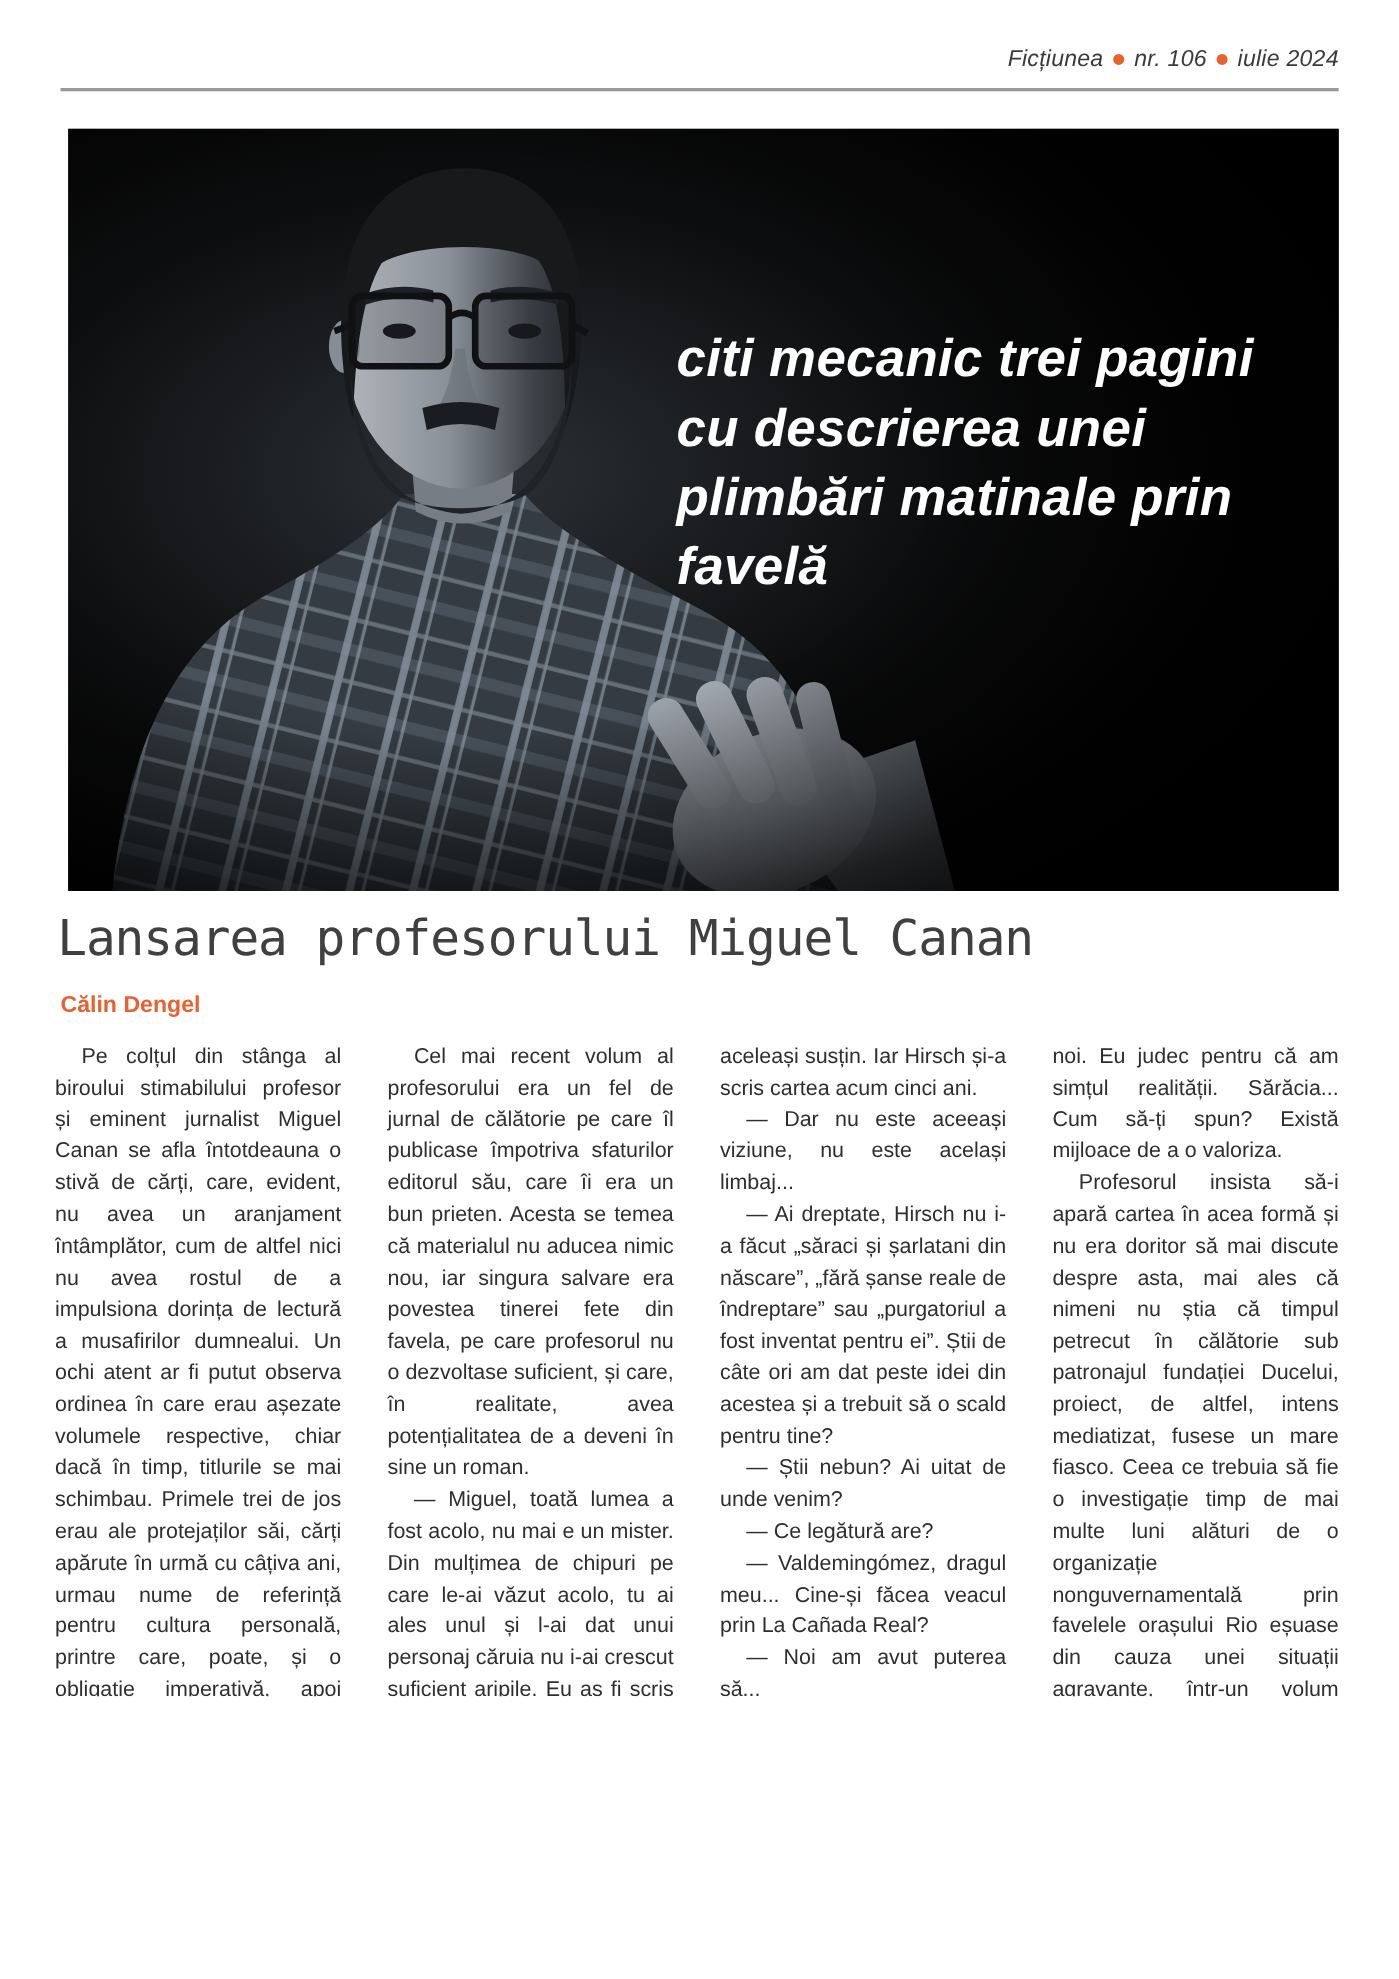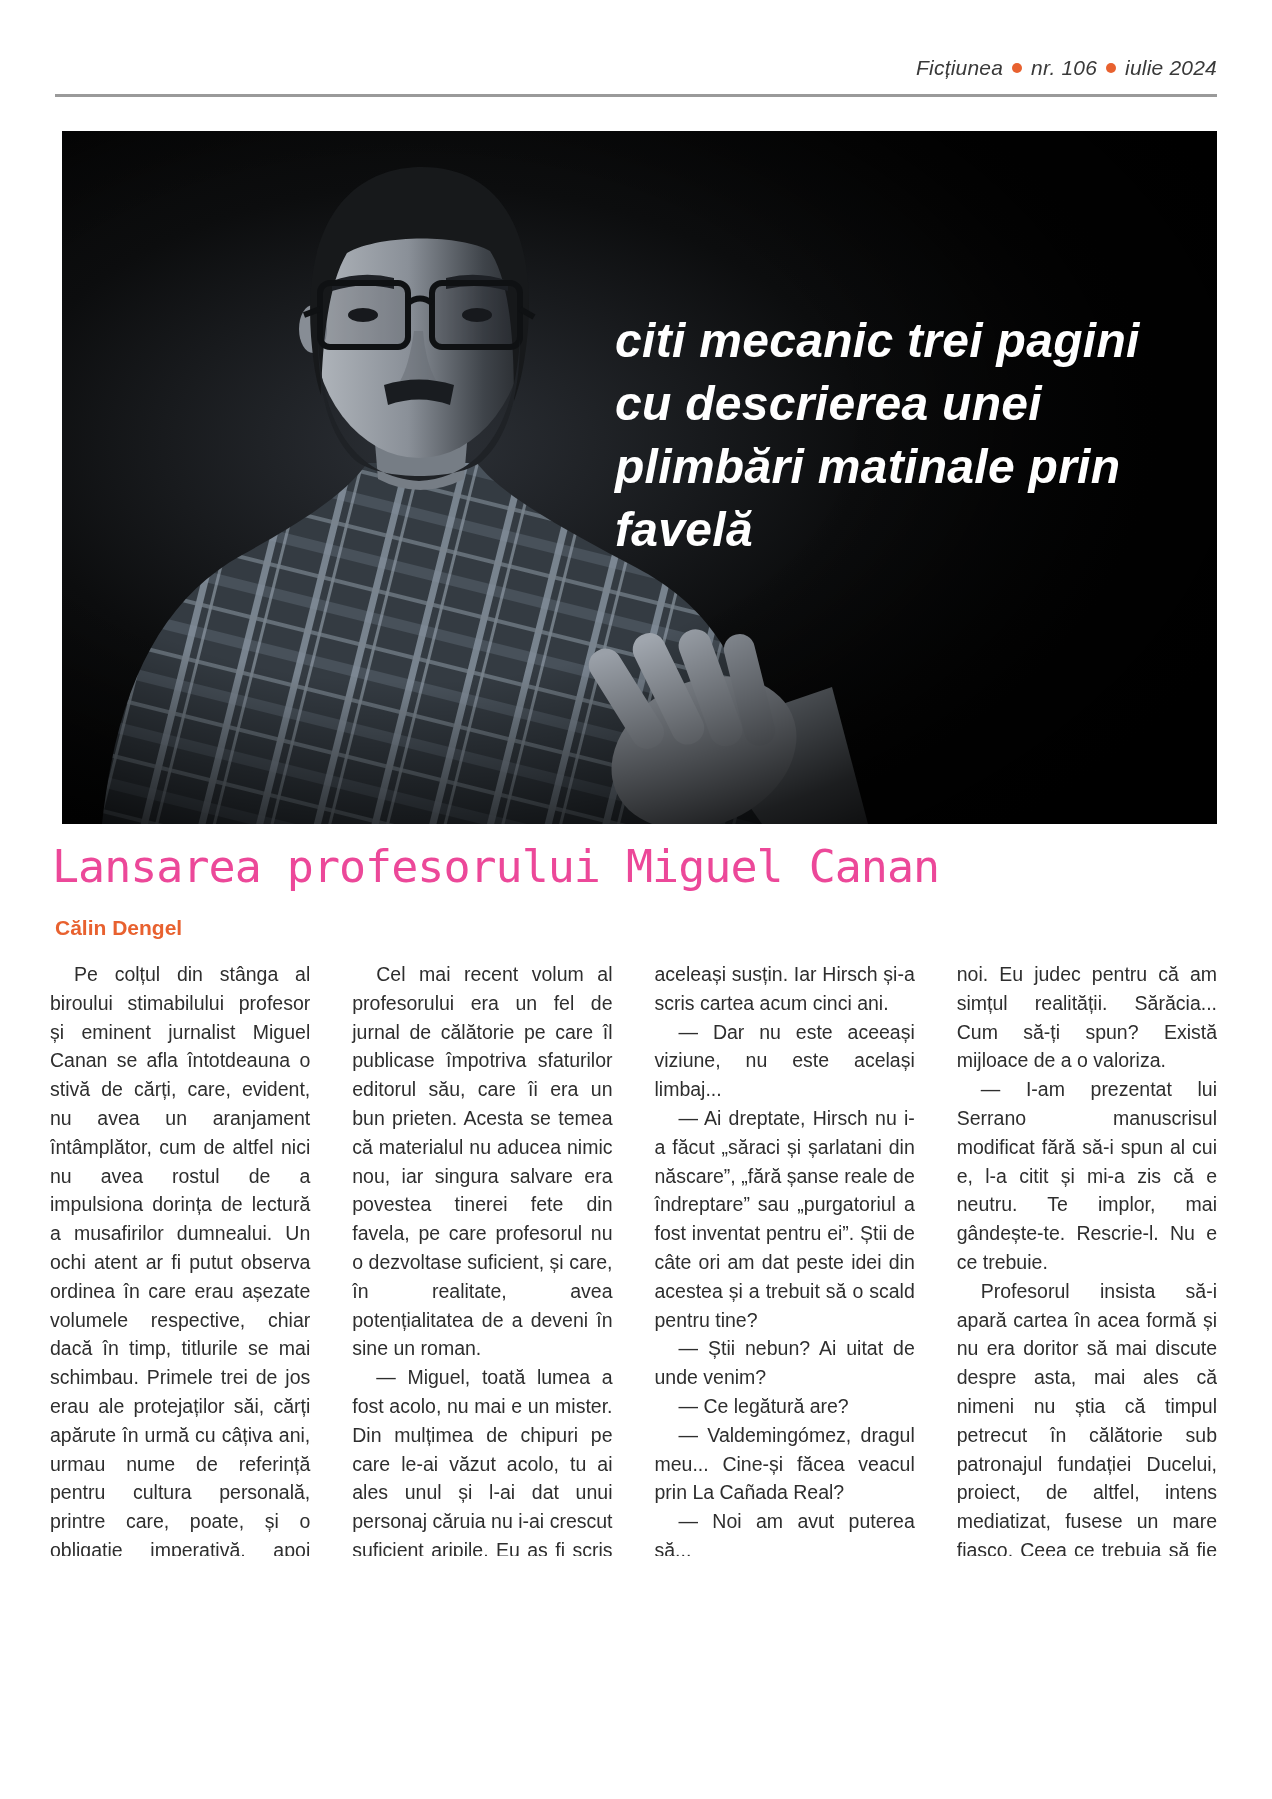--- a/index.html
+++ b/index.html
@@ -1,18 +1,18 @@
 <!DOCTYPE html>
 <html lang="ro" style="--accent: #e8612f; --rule-gray: #9a9a9a; --body-text: #2e2e2e; --photo-background: #060606;"><head>
 <meta charset="utf-8">
 <style>
   * { margin:0; padding:0; box-sizing:border-box; }
   html,body { background:#ffffff; }
   .page {
-    position:relative; width:1272px; height:1540px; margin:16px auto;
+    position:relative; width:1272px; height:1540px; margin:2px auto;
     background:#ffffff; overflow:hidden;
     font-family:"Liberation Sans", sans-serif;
     color:#2e2e2e;
   }
   
   .header-meta {
     position:absolute; top:40px; right:55px;
     display:flex; align-items:center; gap:9px;
     font-style:italic; font-size:21px; color:#3a3a3a; letter-spacing:0.2px;
   }
@@ -26,21 +26,21 @@
   .photo svg { position:absolute; inset:0; display:block; }
   .overlay {
     position:absolute; left:553px; top:178px;
     color:#ffffff; font-size:48px; font-weight:700; font-style:italic;
     line-height:63px; letter-spacing:0.3px; white-space:nowrap;
   }
   
   .title {
     position:absolute; left:52px; top:824px;
     font-family:"DejaVu Sans Mono", monospace;
-    font-size:45px; font-weight:500; color:#ec4899; letter-spacing:-1px;
+    font-size:45px; font-weight:500; color:#404040; letter-spacing:-1px;
     white-space:nowrap;
   }
   .author {
     position:absolute; left:55px; top:900px;
     font-size:21px; font-weight:700; color:var(--accent,#e8612f);
   }
   
   .columns {
     position:absolute; left:50px; top:944px; width:1167px; height:726px;
     display:grid; grid-template-columns:repeat(4,1fr); column-gap:42px;
@@ -180,21 +180,20 @@
       <p>— Ai dreptate, Hirsch nu i-a făcut „săraci și șarlatani din născare”, „fără șanse reale de îndreptare” sau „purgatoriul a fost inventat pentru ei”. Știi de câte ori am dat peste idei din acestea și a trebuit să o scald pentru tine?</p>
       <p>— Știi nebun? Ai uitat de unde venim?</p>
       <p>— Ce legătură are?</p>
       <p>— Valdemingómez, dragul meu... Cine-și făcea veacul prin La Cañada Real?</p>
       <p>— Noi am avut puterea să...</p>
       <p>— Noi l-am avut pe El Duque. Alteța sa ne-a scos din groapa aia de gunoi și ne-a ținut în școli.</p>
 
     </section>
     <section class="col" lang="ro">
       <p class="cont">noi. Eu judec pentru că am simțul realității. Sărăcia... Cum să-ți spun? Există mijloace de a o valoriza.</p>
-      <p>— I-am prezentat lui Serrano manuscrisul modificat fără să-i spun al cui e, l-a citit și mi-a zis că e neutru. Te implor, mai gândește-te. Rescrie-l. Nu e ce trebuie.</p>
       <p>Profesorul insista să-i apară cartea în acea formă și nu era doritor să mai discute despre asta, mai ales că nimeni nu știa că timpul petrecut în călătorie sub patronajul fundației Ducelui, proiect, de altfel, intens mediatizat, fusese un mare fiasco. Ceea ce trebuia să fie o investigație timp de mai multe luni alături de o organizație nonguvernamentală prin favelele orașului Rio eșuase din cauza unei situații agravante, într-un volum mediocru și cu o mulțime de falsuri în înscrisuri.</p>
 
     </section>
   </main>
 
   <footer>
     <div class="footer-rule"></div>
     <div class="page-number">17</div>
   </footer>
 

